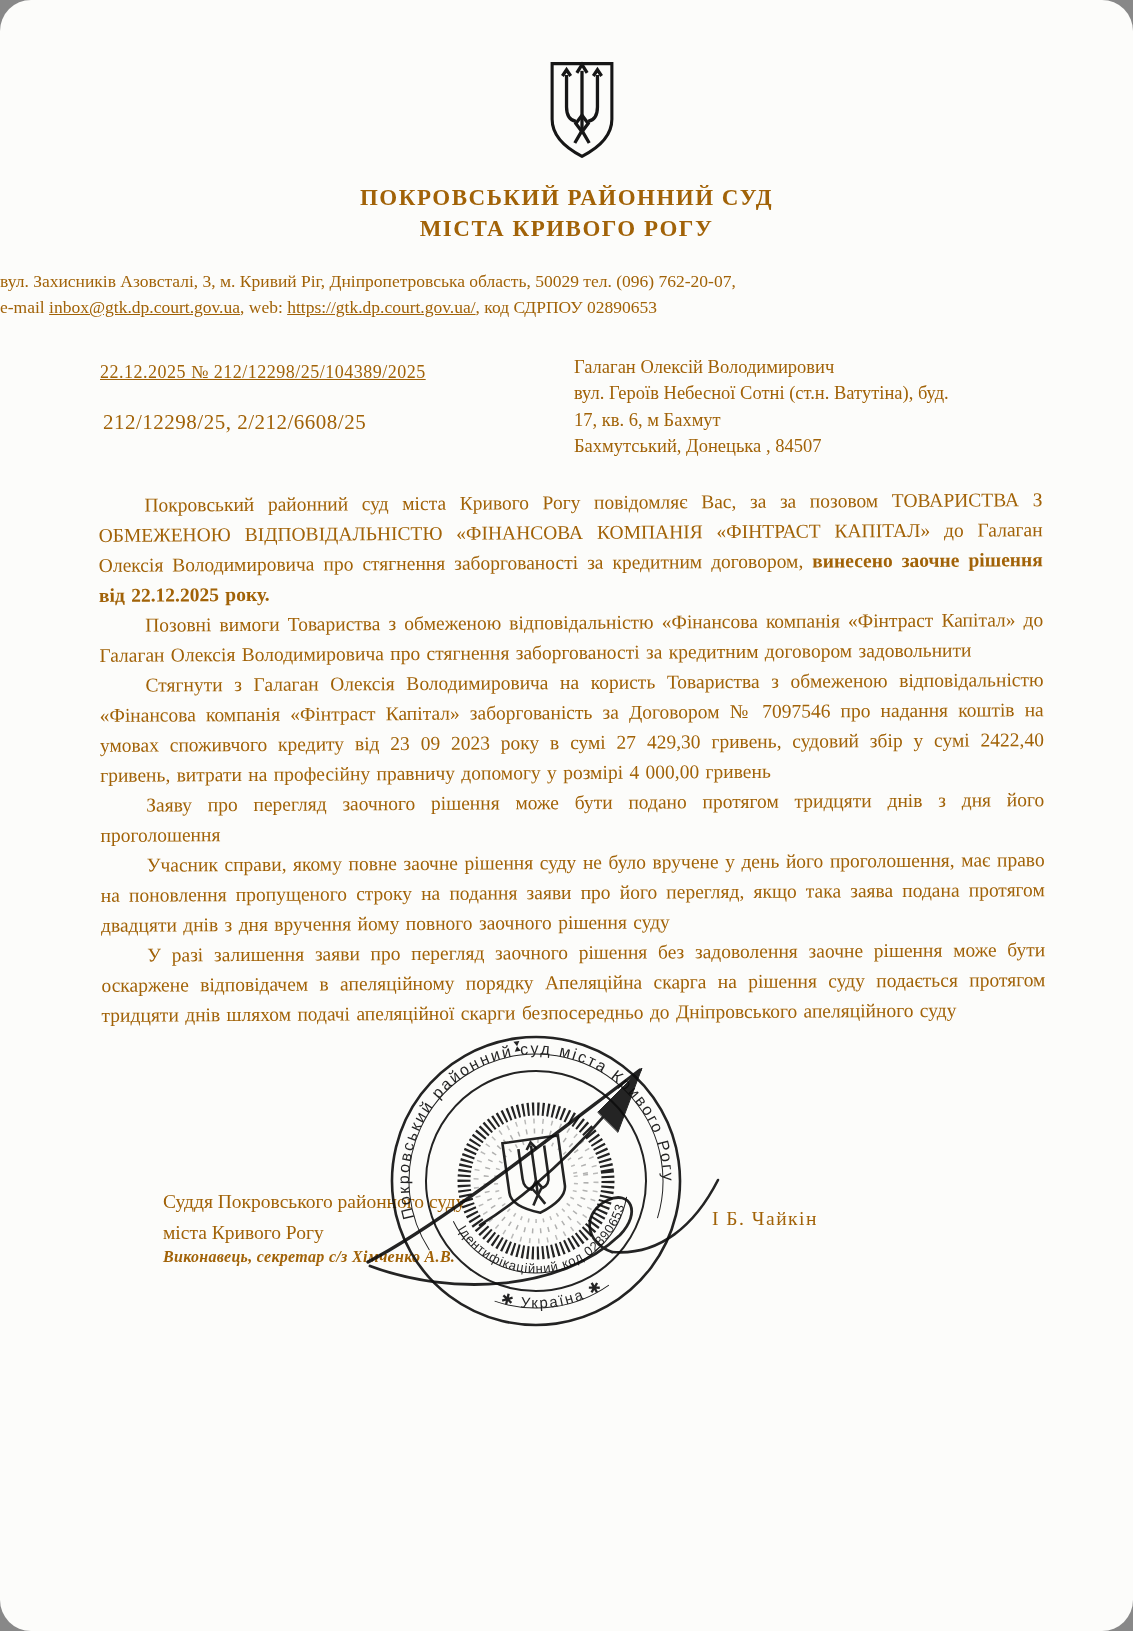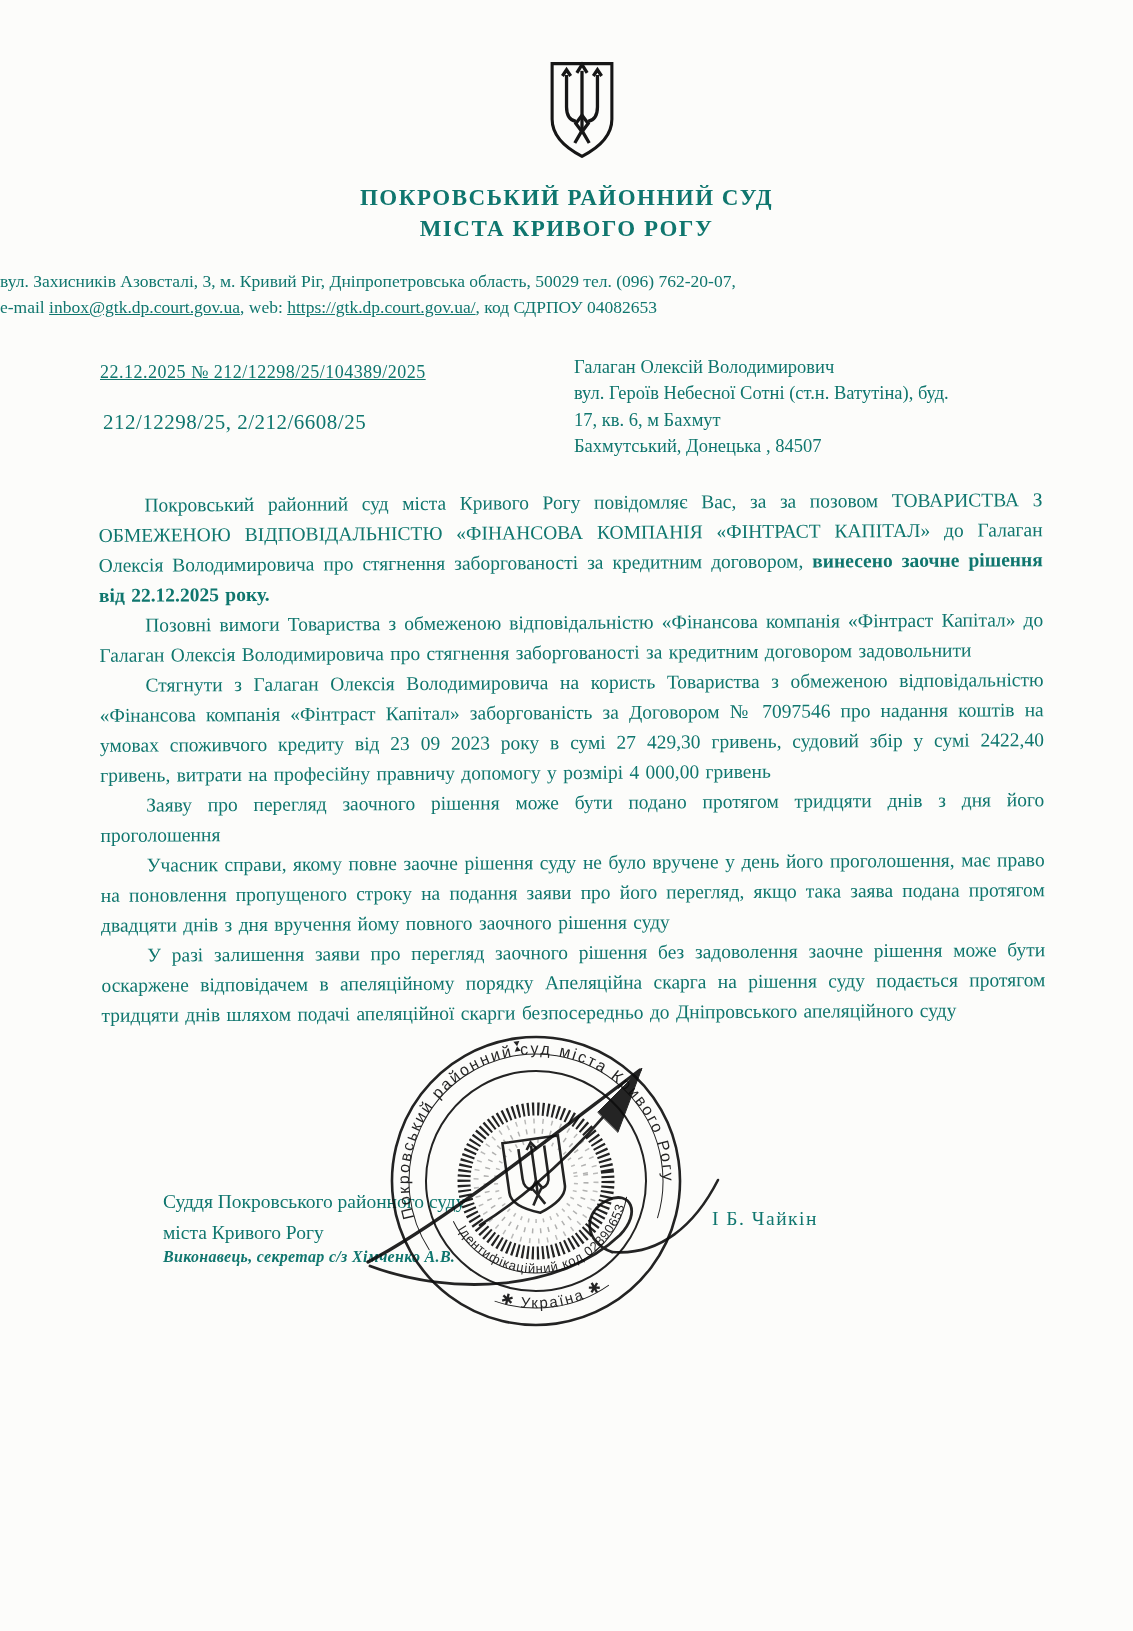--- a/index.html
+++ b/index.html
@@ -1,23 +1,24 @@
 <!DOCTYPE html>
 <html><head>
 <meta charset="utf-8">
 <style>
   html,body{margin:0;padding:0;background:#888;}
   .page{
     position:relative;
     width:1133px;height:1631px;
     margin:0 auto;
     background:#fcfcfa;
-    color:#0f766e;
+    color:#a16207;
     font-family:"Liberation Serif", serif;
     overflow:hidden;
+    border-radius:31px;
   }
   
   .emblem{position:absolute;left:548px;top:60px;width:68px;height:100px;}
   .court-title{
     position:absolute;top:182px;left:0;width:100%;
     text-align:center;font-weight:bold;font-size:23px;letter-spacing:1.5px;
     line-height:1.35;
   }
   .address{
     position:absolute;top:268px;left:0;width:100%;
@@ -84,21 +85,21 @@
     </g>
   </svg>
 
   <div class="court-title">
     <div>ПОКРОВСЬКИЙ РАЙОННИЙ СУД</div>
     <div>МІСТА КРИВОГО РОГУ</div>
   </div>
 
   <div class="address">
     <div>вул. Захисників Азовсталі, 3, м. Кривий Ріг,  Дніпропетровська область, 50029 тел. (096) 762-20-07,</div>
-    <div><span>e-mail  </span><span class="u">inbox@gtk.dp.court.gov.ua</span><span>,  web: </span><span class="u">https://gtk.dp.court.gov.ua/</span><span>, код СДРПОУ 04082653</span></div>
+    <div><span>e-mail  </span><span class="u">inbox@gtk.dp.court.gov.ua</span><span>,  web: </span><span class="u">https://gtk.dp.court.gov.ua/</span><span>, код СДРПОУ 02890653</span></div>
   </div>
 
   <div class="ref-date">22.12.2025 №  212/12298/25/104389/2025</div>
   <div class="ref-case">212/12298/25, 2/212/6608/25</div>
 
   <div class="recipient">
     <div>Галаган Олексій Володимирович</div>
     <div>вул. Героїв Небесної Сотні (ст.н. Ватутіна), буд.</div>
     <div>17, кв. 6, м  Бахмут</div>
     <div>Бахмутський, Донецька , 84507</div>

